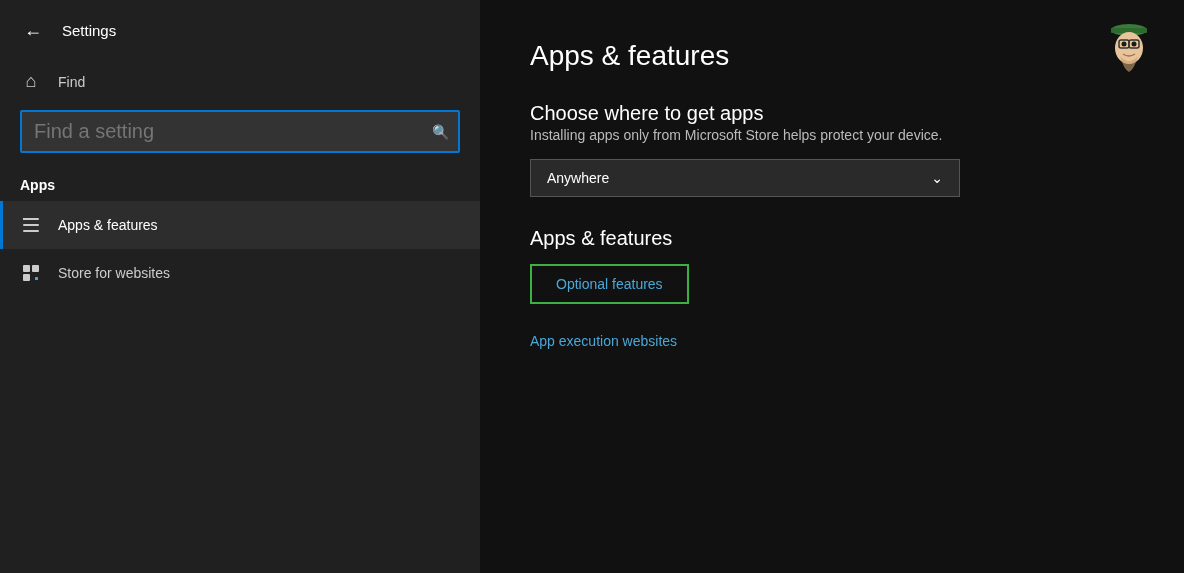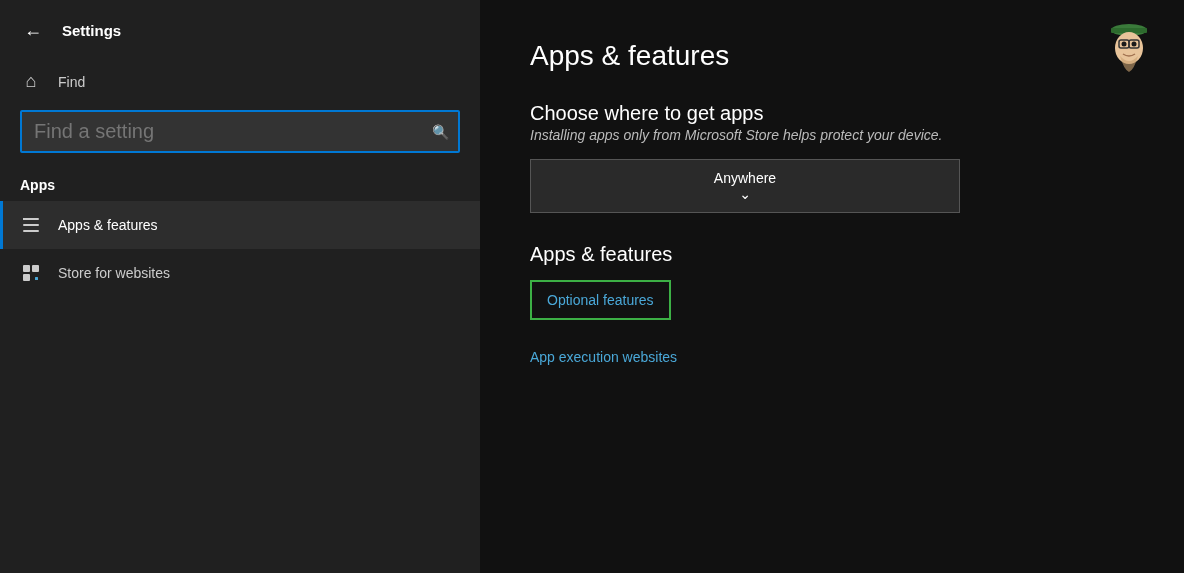--- a/index.html
+++ b/index.html
@@ -36,21 +36,21 @@
       color: #fff;
       font-size: 18px;
       cursor: pointer;
       padding: 4px;
       display: flex;
       align-items: center;
     }
 
     .sidebar-title {
       font-size: 15px;
-      font-weight: 700;
+      font-weight: 400;
       color: #fff;
     }
 
     .search-box {
       margin: 8px 20px 16px 20px;
       position: relative;
     }
 
     .search-input {
       width: 100%;
@@ -134,34 +134,32 @@
       font-size: 20px;
       font-weight: 400;
       color: #fff;
       margin-bottom: 2px;
     }
 
     .section-desc {
       font-size: 14px;
       color: #bbb;
       margin-bottom: 16px;
-      font-style: italic;
     }
 
     .dropdown-wrap {
       display: flex;
       align-items: center;
       background: #2a2a2a;
       border: 1px solid #555;
       padding: 10px 16px;
       width: 430px;
       cursor: pointer;
       justify-content: space-between;
       margin-bottom: 30px;
-      flex-direction: column;
     }
 
     .dropdown-value {
       font-size: 14px;
       color: #fff;
     }
 
     .dropdown-arrow {
       font-size: 14px;
       color: #fff;
@@ -178,21 +176,21 @@
       display: inline-block;
       font-size: 14px;
       color: #4aa8d8;
       cursor: pointer;
       margin-bottom: 10px;
       text-decoration: none;
     }
 
     .link-item.highlighted {
       border: 2px solid #3cb045;
-      padding: 10px 15px;
+      padding: 10px 24px;
       color: #4aa8d8;
       display: inline-block;
     }
 
     .avatar {
       position: absolute;
       top: 20px;
       right: 30px;
       width: 50px;
       height: 50px;

